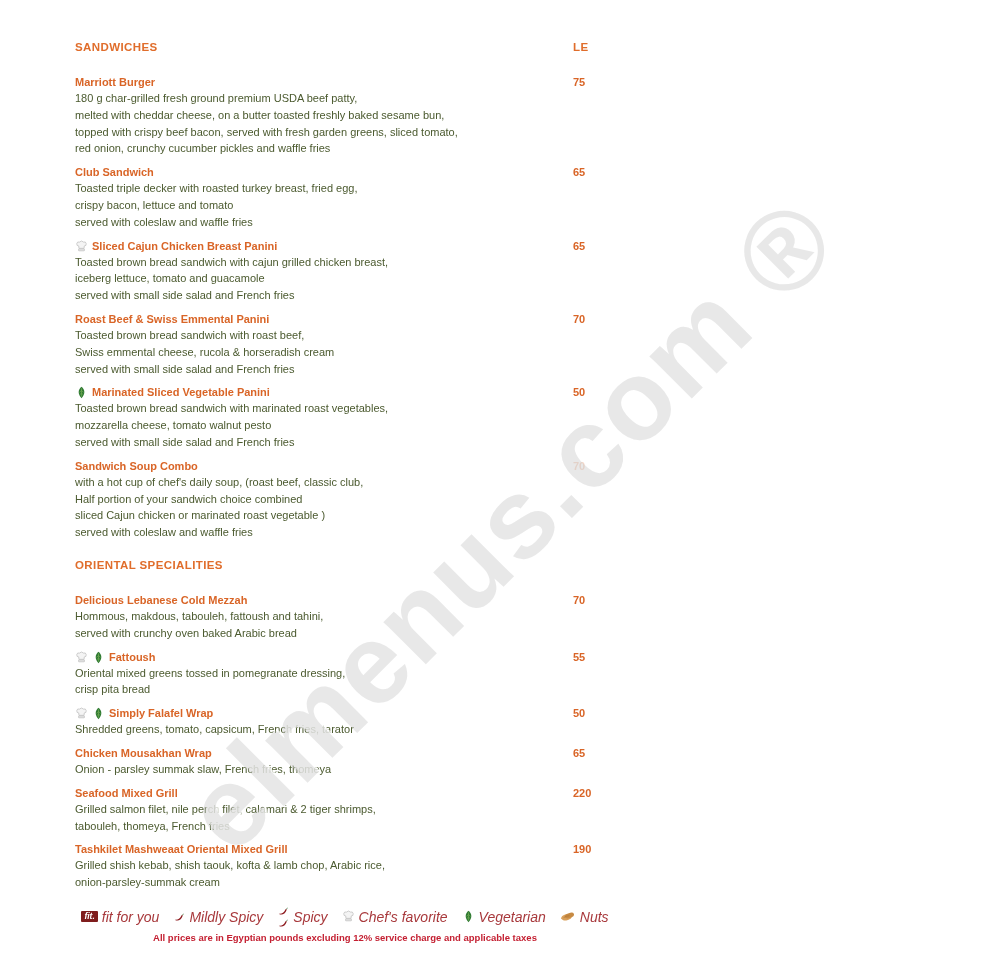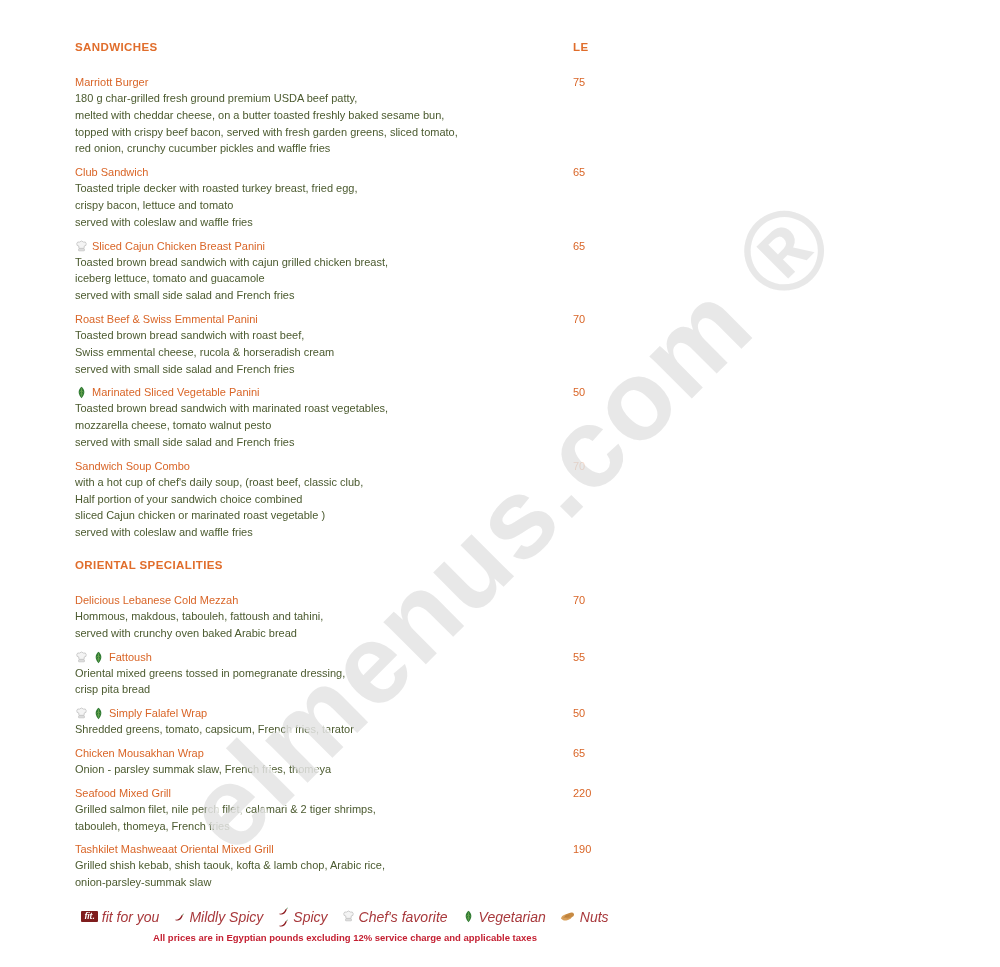--- a/index.html
+++ b/index.html
@@ -18,21 +18,21 @@
     font-size:11.5px; font-weight:bold; letter-spacing:.4px;
     color:#e06d2b; line-height:14px;
     margin-bottom:21px;
     gap:21px;
   }
   .section + .section { margin-top:17px; }
   .price-col-header { width:42px; letter-spacing:.6px; }
   .item { margin-bottom:8px; }
   .item-title-row {
     display:flex; align-items:flex-start;
-    font-size:11px; font-weight:normal; color:#d96527;
+    font-size:11px; font-weight:bold; color:#d96527;
     line-height:15px;
   }
   .item-name { flex:1 1 auto; display:flex; align-items:center; gap:4px; }
   .item-price { width:42px; flex:0 0 auto; }
   .item-desc div {
     font-size:11px; line-height:16.8px; color:#4b5a2f;
   }
   .mini-icon { display:inline-block; width:13px; height:13px; vertical-align:middle; }
   .mini-icon svg { width:13px; height:13px; display:block; }
 
@@ -259,21 +259,21 @@
         </div>
         <div class="item">
           <div class="item-title-row">
             <span class="item-name">
               <span>Tashkilet Mashweaat Oriental Mixed Grill</span>
             </span>
             <span class="item-price">190</span>
           </div>
           <div class="item-desc">
             <div>Grilled shish kebab, shish taouk, kofta &amp; lamb chop, Arabic rice,</div>
-            <div>onion-parsley-summak slaw</div>
+            <div>onion-parsley-summak cream</div>
           </div>
         </div>
       </div>
     </div>
 
   <div class="footer">
     <div class="legend-row" id="legend">
         <span class="legend-item">
           <span class="fit-badge">fit.</span>
           <span class="legend-label">fit for you</span>

